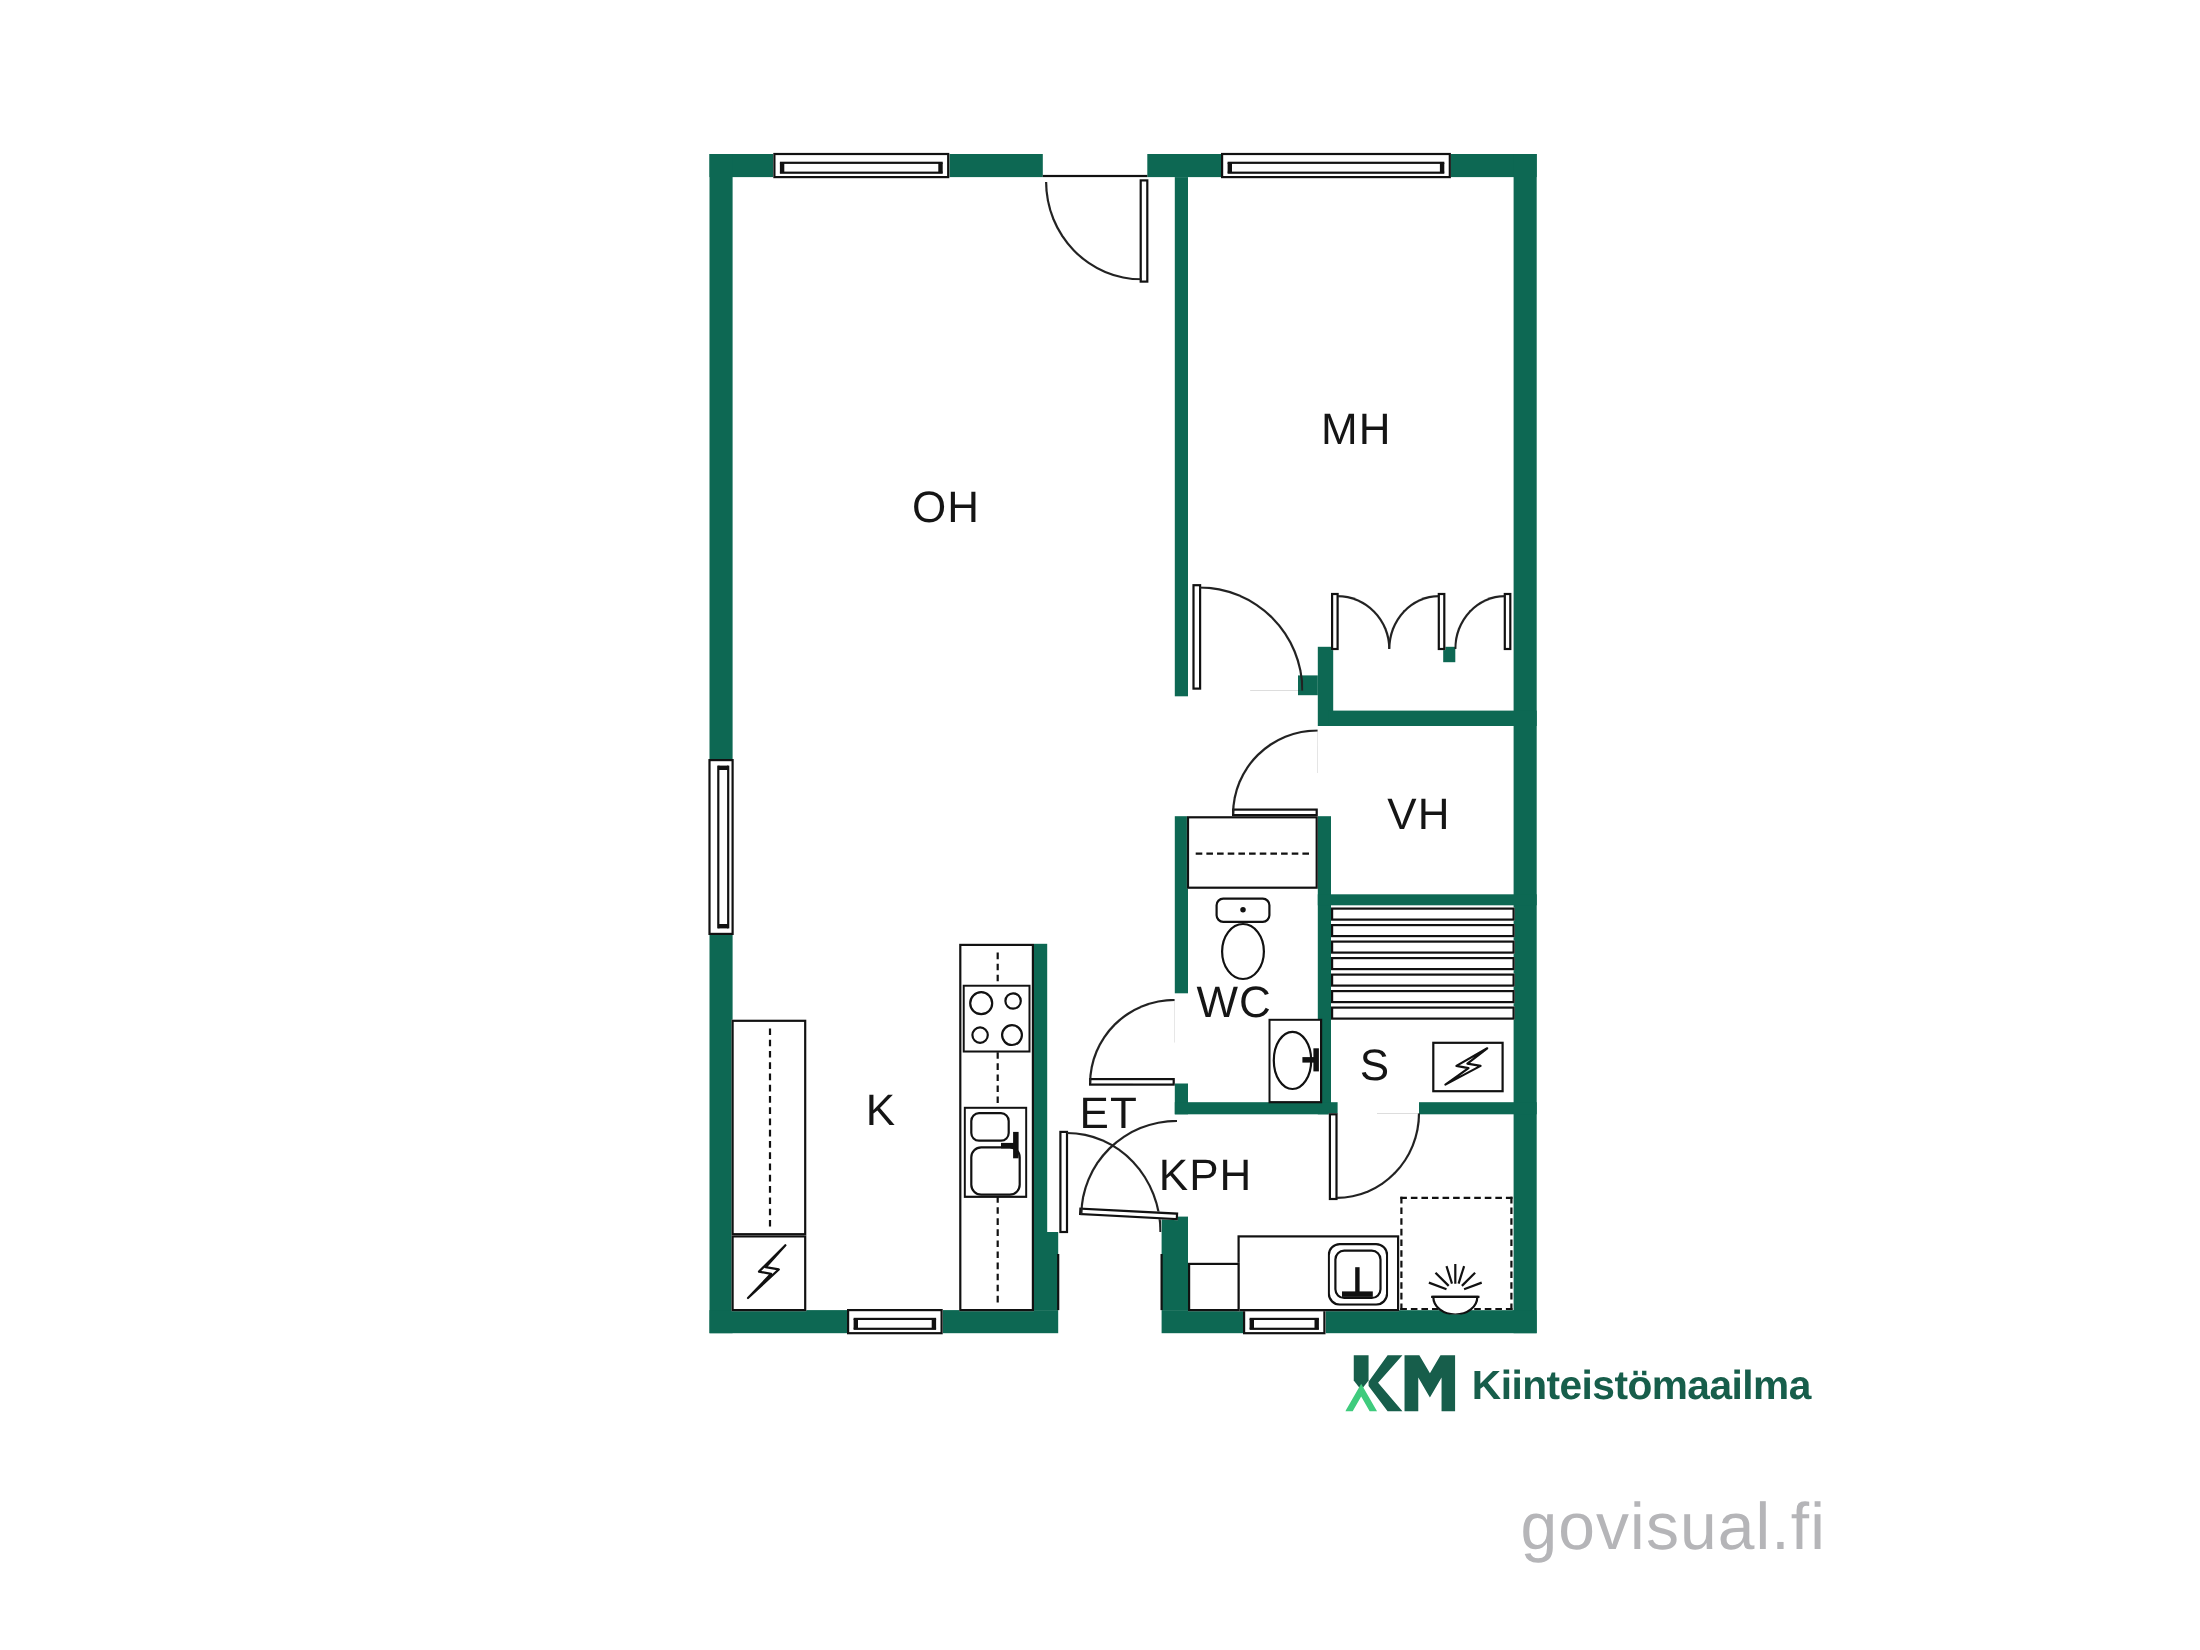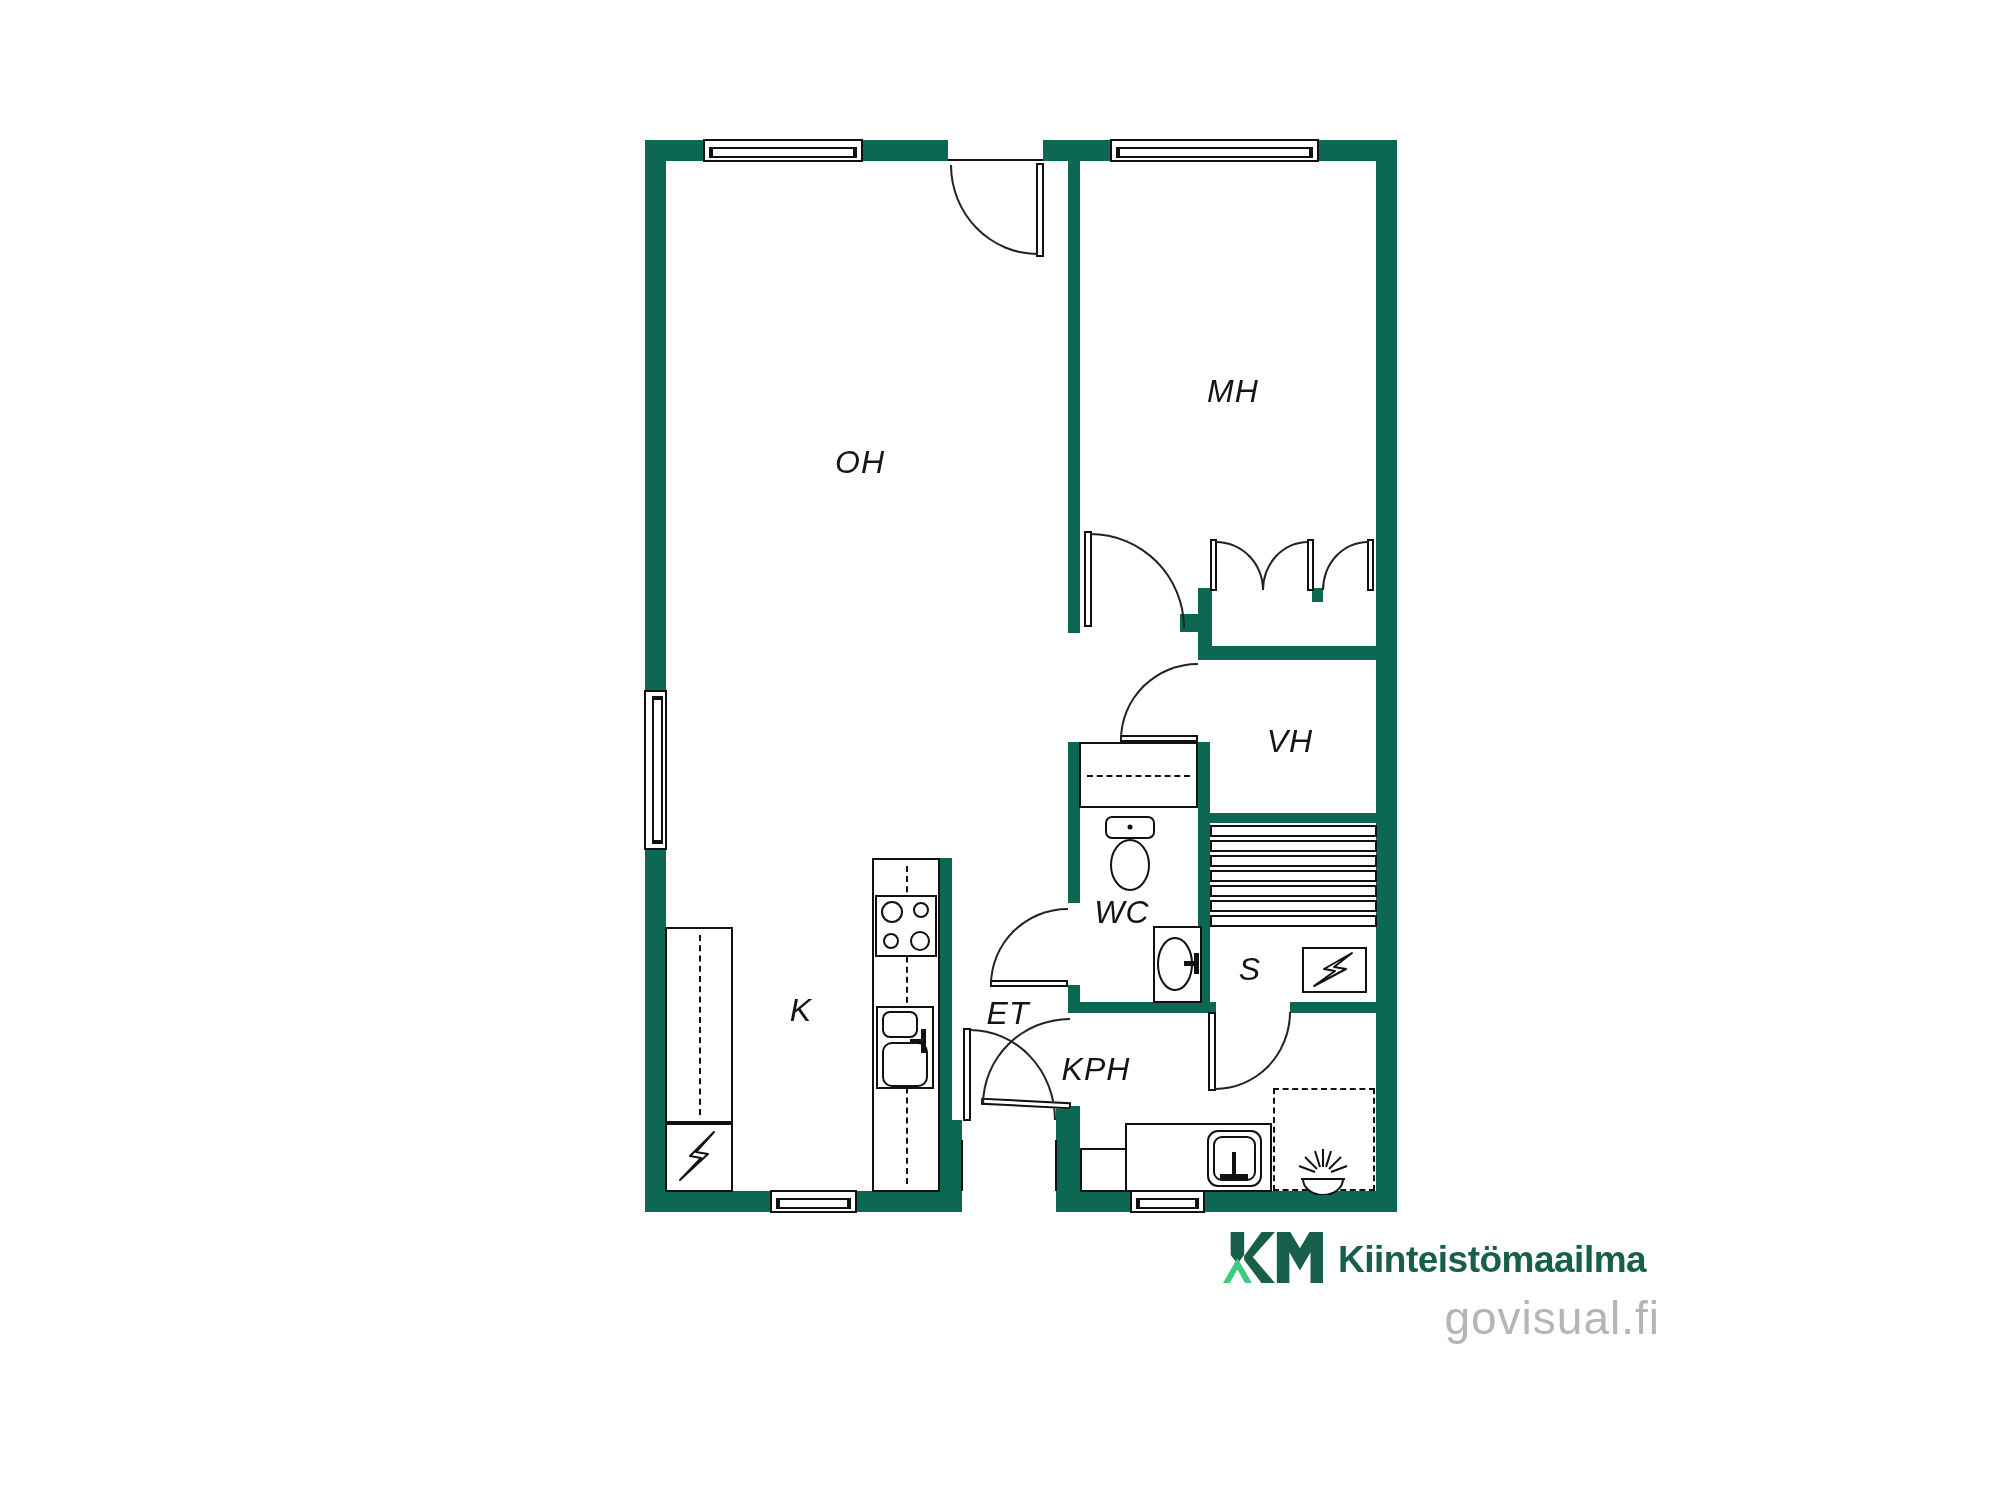--- a/index.html
+++ b/index.html
@@ -20,27 +20,27 @@
   .win-line-v{position:absolute;top:4px;bottom:4px;left:50%;width:7px;margin-left:-4px;
               border-left:2px solid #111;border-right:2px solid #111;}
   .win-line-v::before,.win-line-v::after{content:"";position:absolute;left:-1px;height:4px;width:9px;background:#111;}
   .win-line-v::before{top:0;} .win-line-v::after{bottom:0;}
   .box{position:absolute;background:#fff;border:2px solid #111;box-sizing:border-box;}
   .dash-v{position:absolute;border-left:2px dashed #111;}
   .dash-h{position:absolute;border-top:2px dashed #111;}
   .dash-box{position:absolute;border:2px dashed #111;box-sizing:border-box;background:#fff;}
   .bench{position:absolute;background:#fff;border:2px solid #111;box-sizing:border-box;}
   .fx{position:absolute;}
-  .rlabel{position:absolute;transform:translate(-50%,-50%);font-size:32px;color:#151515;letter-spacing:1px;font-style:italic;}
+  .rlabel{position:absolute;transform:translate(-50%,-50%);font-size:40px;color:#151515;letter-spacing:1px;}
   .thinline{position:absolute;background:#111;}
   .disclaimer{position:absolute;left:372px;top:1233px;font-size:35px;color:var(--gray,#9b9b9b);letter-spacing:0.5px;}
   .logo-name{position:absolute;left:1338px;top:1239px;font-size:37px;font-weight:bold;
              color:var(--logodark,#175e4b);letter-spacing:-0.5px;}
-  .logo-site{position:absolute;left:1360px;top:1291px;width:300px;text-align:right;
-             font-size:46px;color:var(--lightgray,#b5b5b8);letter-spacing:1px;}
+  .logo-site{position:absolute;left:1360px;top:1353px;width:300px;text-align:right;
+             font-size:60px;color:var(--lightgray,#b5b5b8);letter-spacing:1px;}
 </style>
 </head>
 <body>
 
 <div class="canvas" style="--wall: #0d6853; --gray: #9b9b9b; --lightgray: #b5b5b8; --logodark: #175e4b;">
 
   <div class="wall" style="left:645px;top:140px;width:58px;height:21px"></div>
   <div class="wall" style="left:863px;top:140px;width:85px;height:21px"></div>
   <div class="wall" style="left:1043px;top:140px;width:67px;height:21px"></div>
   <div class="wall" style="left:1319px;top:140px;width:78px;height:21px"></div>

